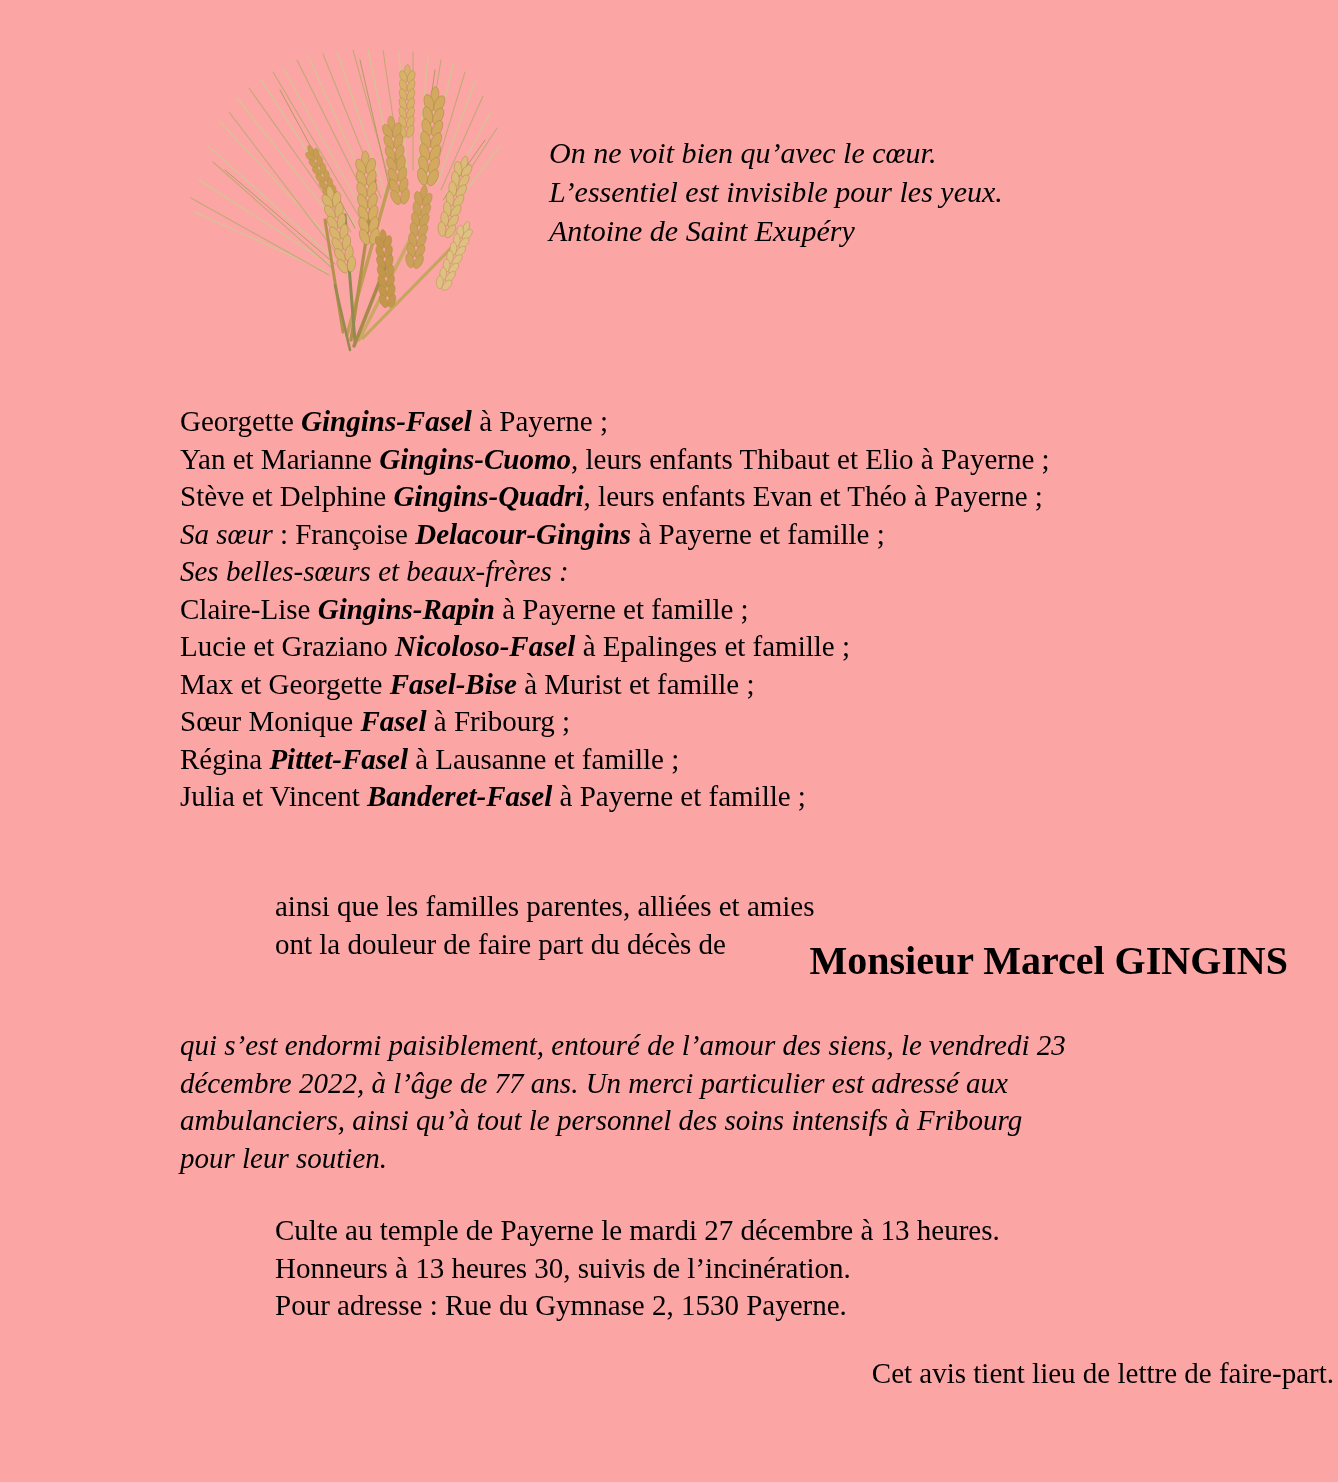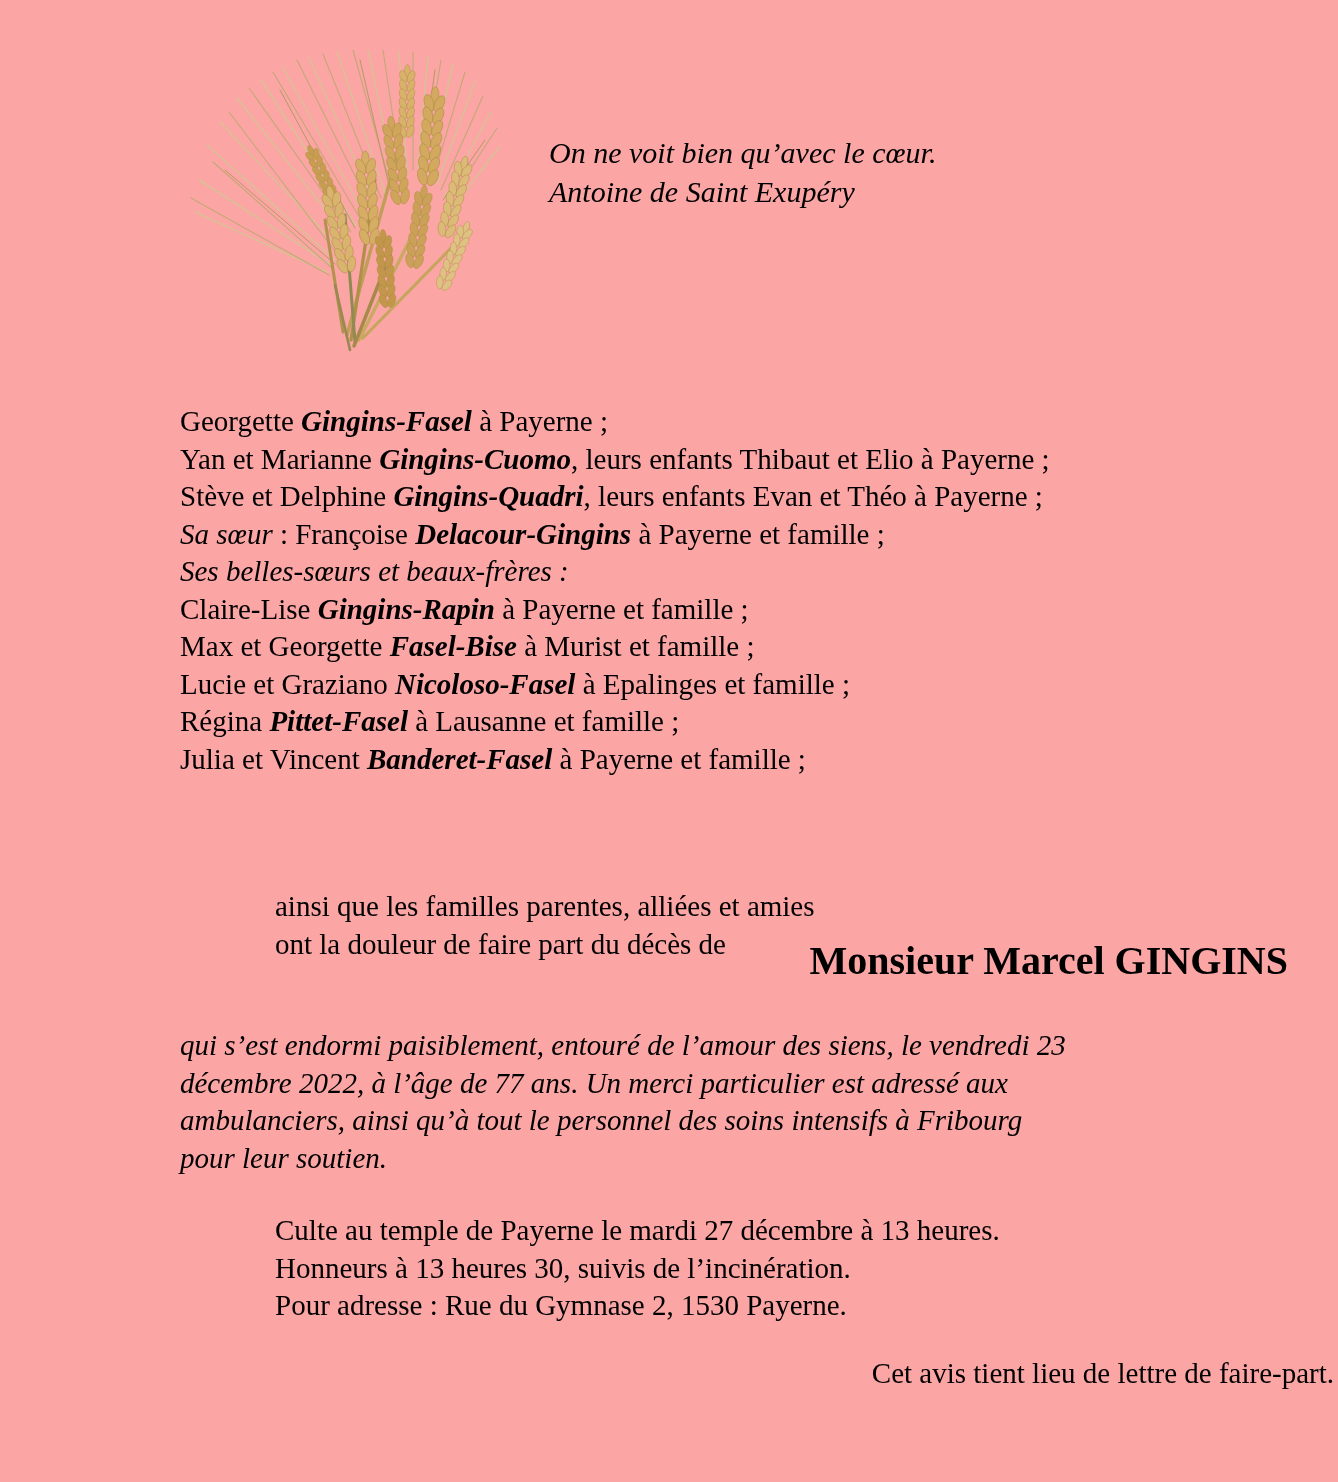--- a/index.html
+++ b/index.html
@@ -102,32 +102,34 @@
         <use href="#ear" fill="#cba159" transform="translate(235 170) rotate(8) scale(0.8)"></use>
         <use href="#ear" fill="#d8b46e" transform="translate(152 172) rotate(-13) scale(0.85)"></use>
         <use href="#ear" fill="#e0c184" transform="translate(272 200) rotate(22) scale(0.7)"></use>
         <use href="#ear" fill="#c2964b" transform="translate(200 212) rotate(-4) scale(0.75)"></use>
       </g>
     </svg>
   </div>
 
   <div class="abs quote">
     <div class="nowrap">On ne voit bien qu’avec le cœur.</div>
+    <div class="nowrap">L’essentiel est invisible pour les yeux.</div>
     <div class="quote-attr">Antoine de Saint Exupéry</div>
   </div>
 
   <div class="abs family">
       <div class="t-line"><span>Georgette </span><span class="b">Gingins-Fasel</span><span> à Payerne ;</span></div>
       <div class="t-line"><span>Yan et Marianne </span><span class="b">Gingins-Cuomo</span><span>, leurs enfants Thibaut et Elio à Payerne ;</span></div>
       <div class="t-line"><span>Stève et Delphine </span><span class="b">Gingins-Quadri</span><span>, leurs enfants Evan et Théo à Payerne ;</span></div>
       <div class="t-line"><span class="i">Sa sœur</span><span> : Françoise </span><span class="b">Delacour-Gingins</span><span> à Payerne et famille ;</span></div>
       <div class="t-line"><span class="i">Ses belles-sœurs et beaux-frères :</span></div>
       <div class="t-line"><span>Claire-Lise </span><span class="b">Gingins-Rapin</span><span> à Payerne et famille ;</span></div>
+      <div class="t-line"><span>Lucie et Graziano </span><span class="b">Nicoloso-Fasel</span><span> à Epalinges et famille ;</span></div>
       <div class="t-line"><span>Max et Georgette </span><span class="b">Fasel-Bise</span><span> à Murist et famille ;</span></div>
-      <div class="t-line"><span>Lucie et Graziano </span><span class="b">Nicoloso-Fasel</span><span> à Epalinges et famille ;</span></div>
+      <div class="t-line"><span>Sœur Monique </span><span class="b">Fasel</span><span> à Fribourg ;</span></div>
       <div class="t-line"><span>Régina </span><span class="b">Pittet-Fasel</span><span> à Lausanne et famille ;</span></div>
       <div class="t-line"><span>Julia et Vincent </span><span class="b">Banderet-Fasel</span><span> à Payerne et famille ;</span></div>
     </div>
 
   <div class="abs intro">
     <div class="nowrap">ainsi que les familles parentes, alliées et amies</div>
     <div class="nowrap">ont la douleur de faire part du décès de</div>
   </div>
 
   <div class="abs deceased-title">Monsieur Marcel GINGINS</div>

